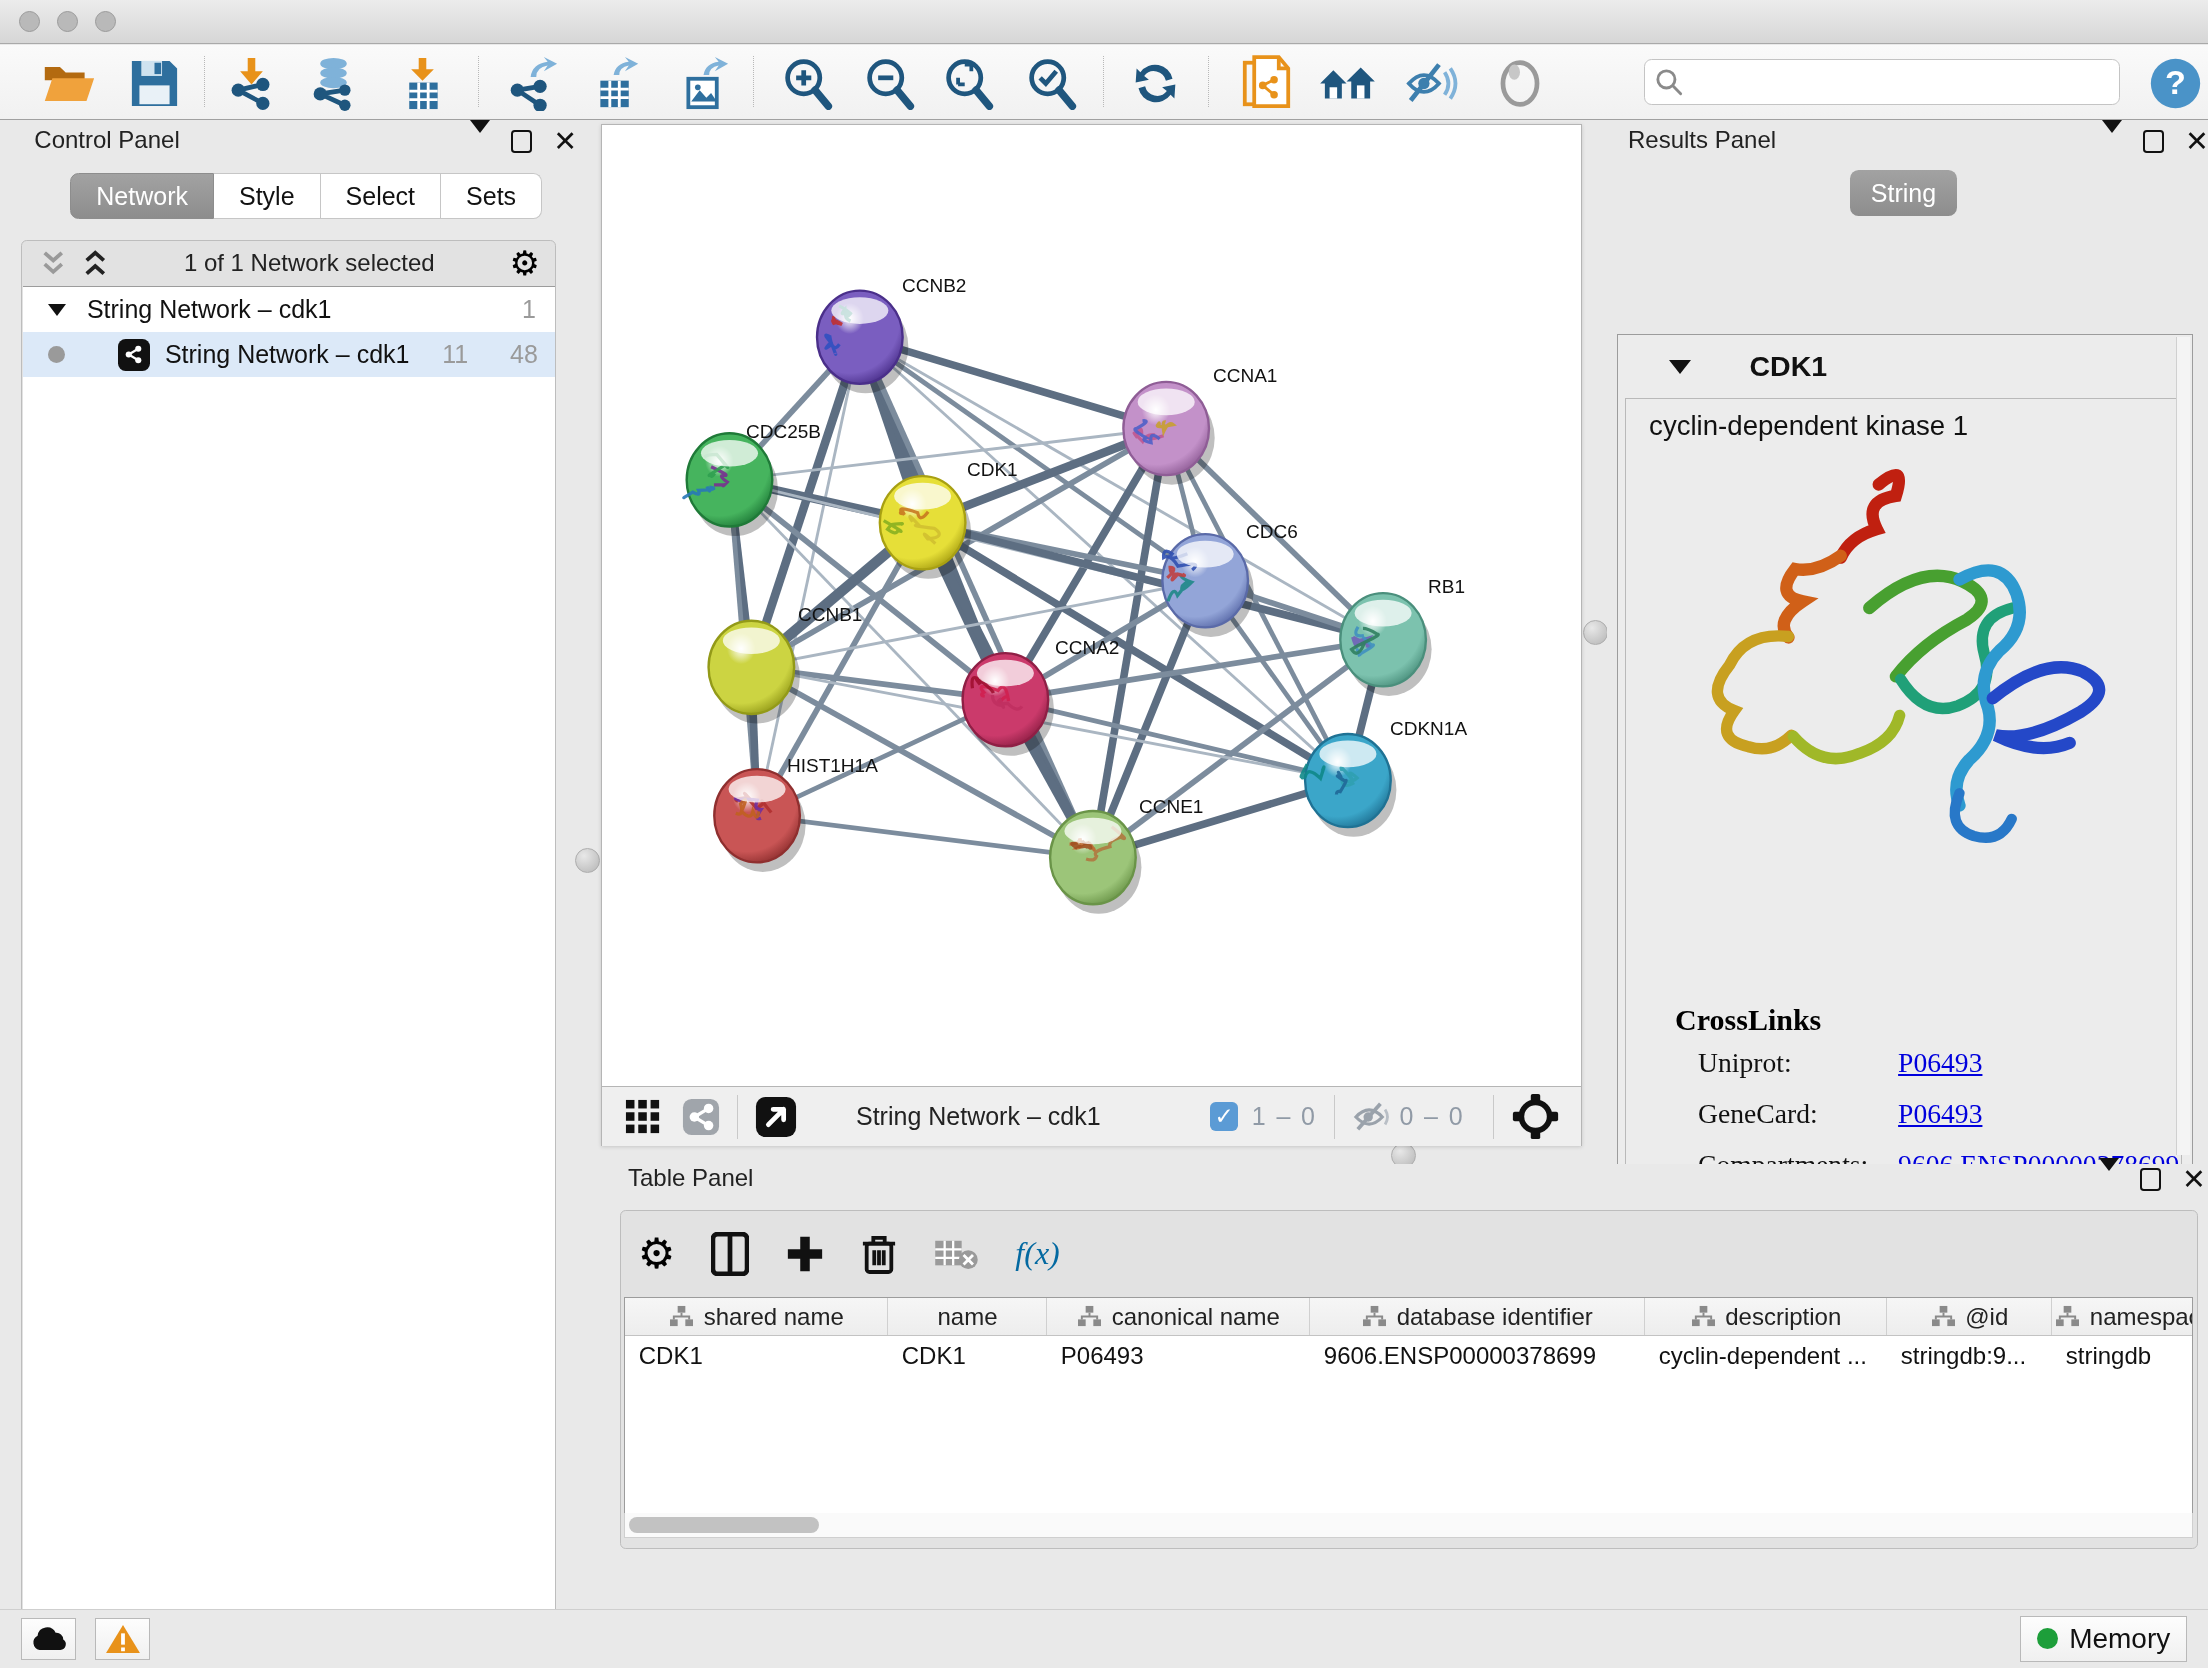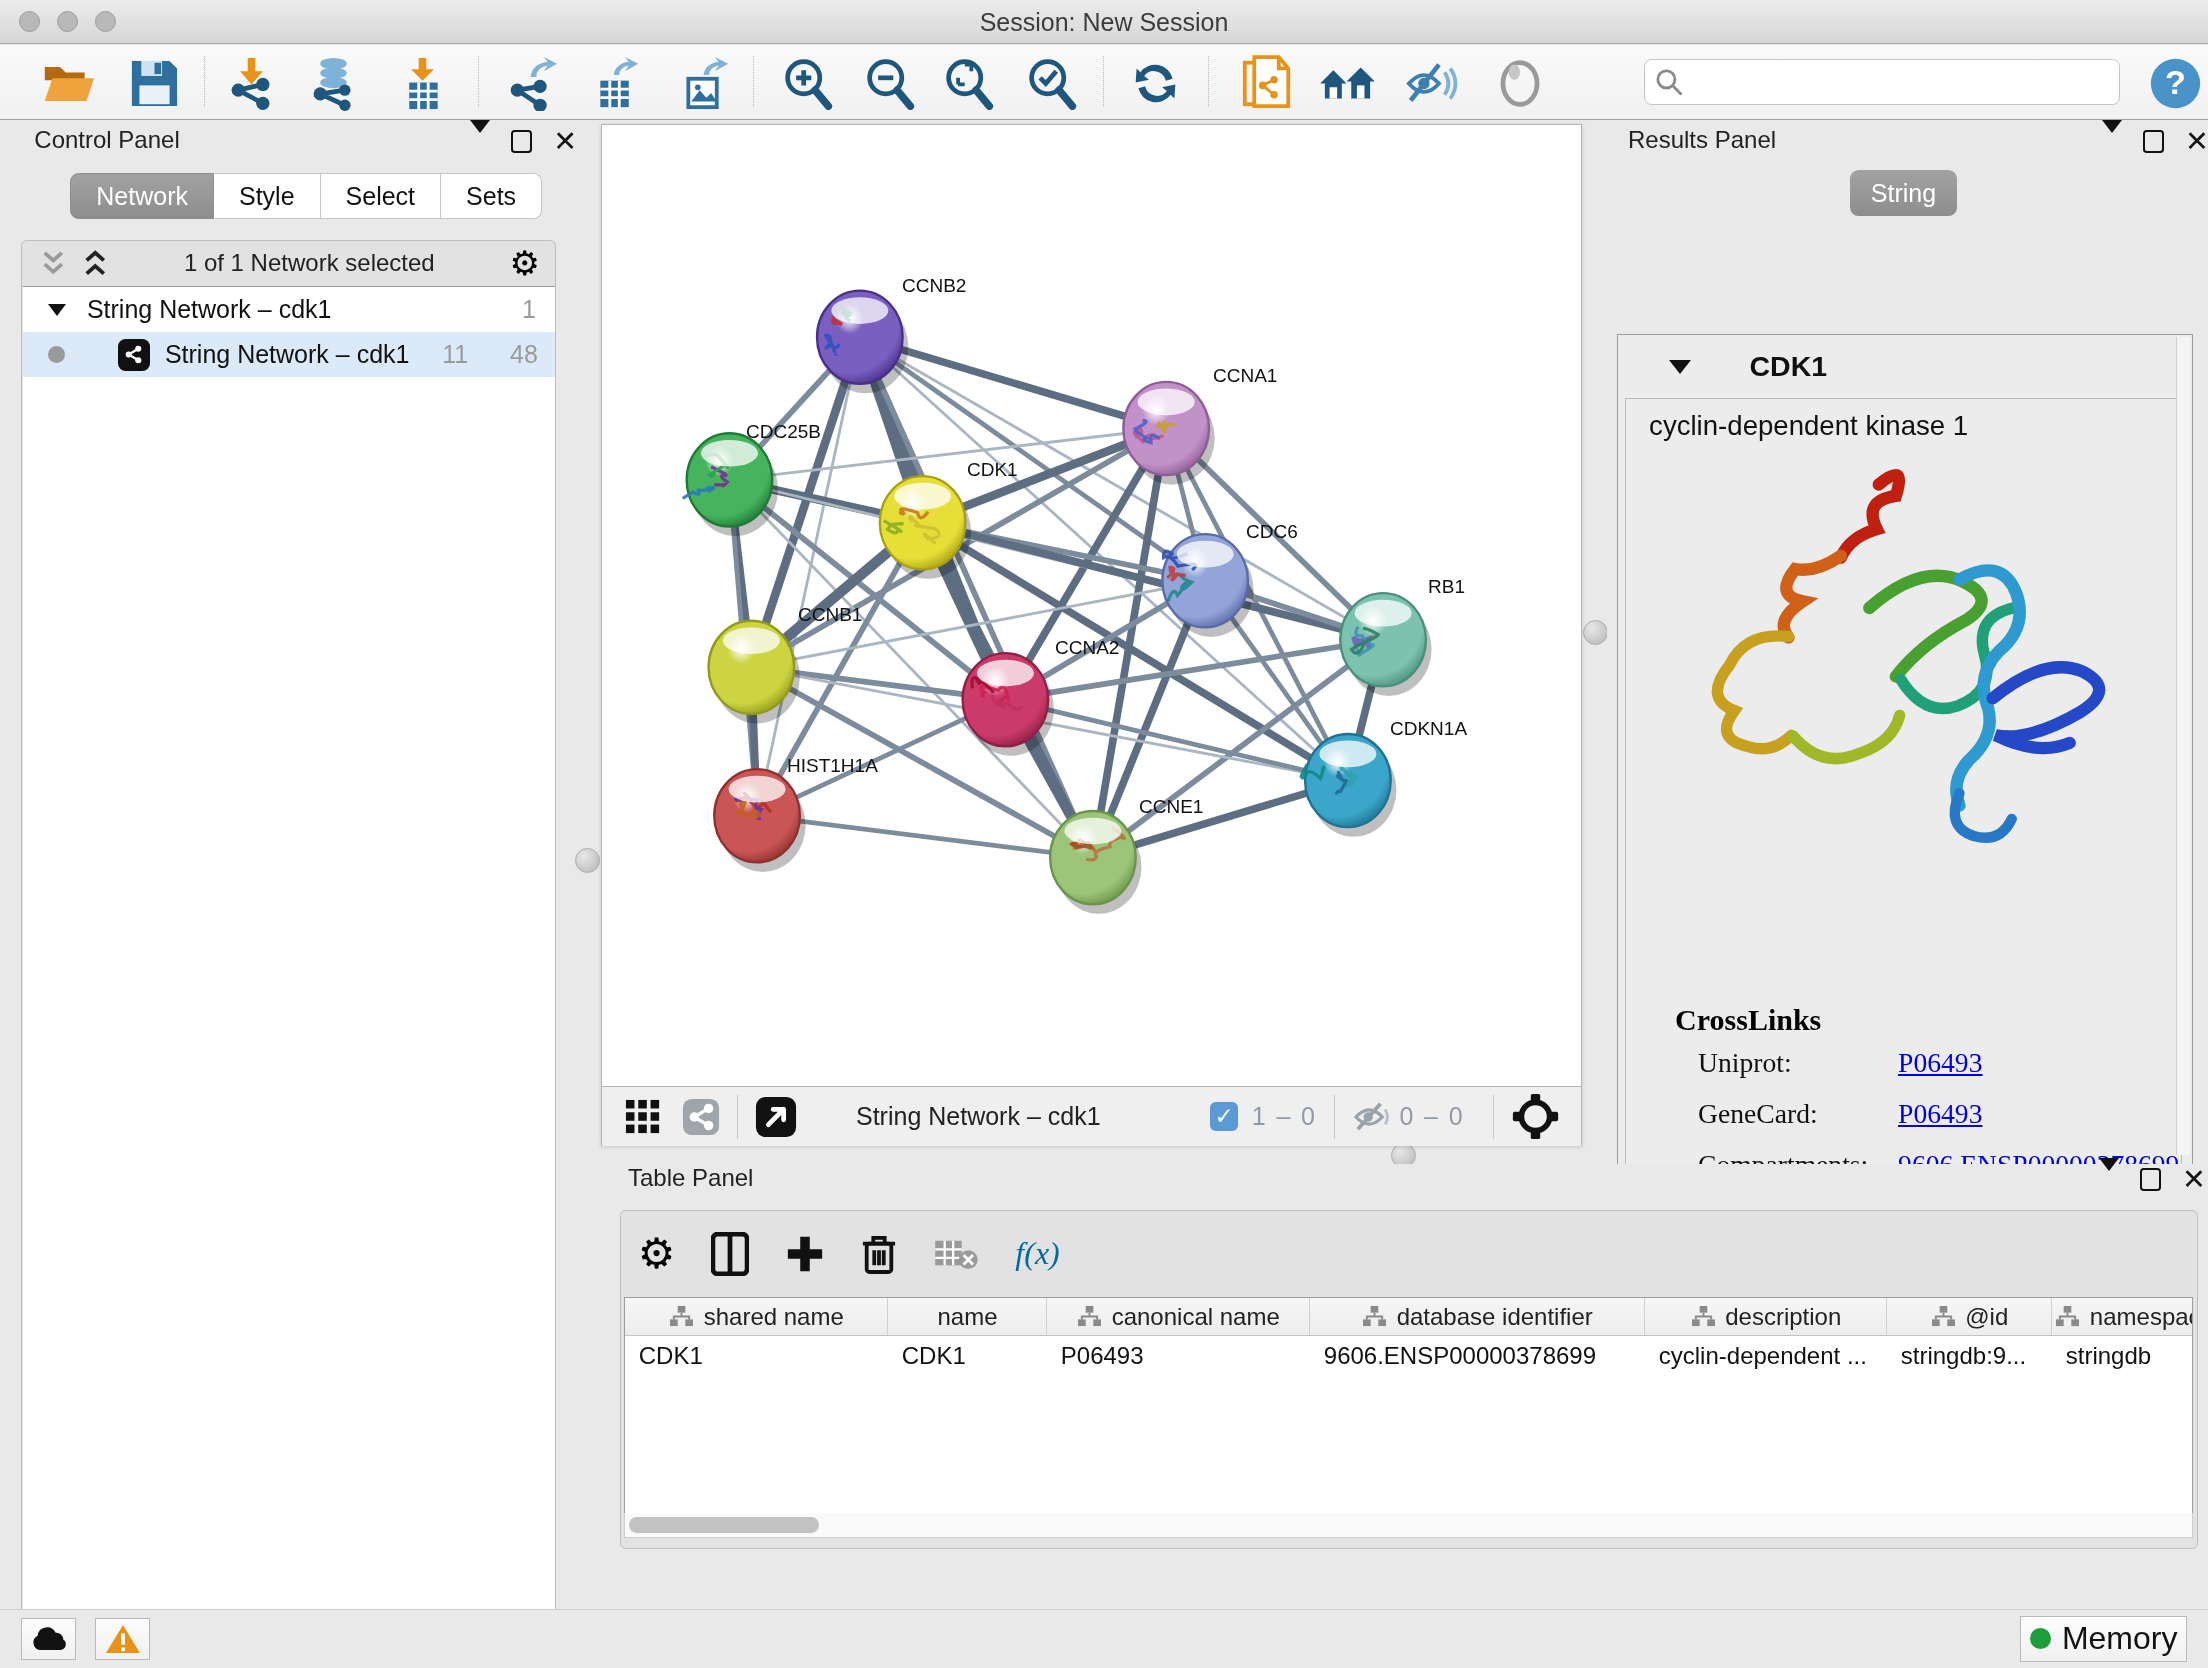--- a/index.html
+++ b/index.html
@@ -119,31 +119,30 @@
   #tbl-thumb { position:absolute; left:3.8px; top:3.8px; width:190px; height:16px; background:#c2c2c2; border-radius:8.6px; }
   #tp-tabs { position:absolute; left:519px; top:390px; }
 
   
   #statusbar { position:absolute; left:0; top:1609px; width:2208px; height:59px;
     background:#e9e9e9; border-top:1px solid #cfcfcf; }
   .sb-btn { position:absolute; top:7.6px; width:55px; height:42px; background:linear-gradient(#fdfdfd,#f0f0f0);
     border:1.9px solid #b9b9b9; display:flex; align-items:center; justify-content:center; cursor:pointer; }
   #memory-btn { position:absolute; right:21px; top:5.7px; width:167px; height:46px;
     background:linear-gradient(#fdfdfd,#f0f0f0); border:1.9px solid #b9b9b9; display:flex;
-    align-items:center; justify-content:center; gap:11.4px; font-size:32px; color:#111; cursor:pointer; }
+    align-items:center; justify-content:center; gap:11.4px; font-size:28px; color:#111; cursor:pointer; }
   #memory-dot { width:21px; height:21px; border-radius:50%; background:#1d9e3a; }
 </style>
 </head>
 <body>
 
 <div id="titlebar">
   <span class="traffic" style="left:19px"></span>
   <span class="traffic" style="left:57px"></span>
   <span class="traffic" style="left:95px"></span>
-  <div id="win-title">Session: New Session</div>
 </div>
 
 <div id="toolbar">
   <button class="tbtn" style="left:37px">
     <svg width="55" height="48" viewBox="0 0 58 50">
       <path d="M4 8 h16 l6 6 h20 v8 H4z" fill="#b36a10"></path>
         <path d="M4 44 L12 20 h44 L48 44z" fill="#f0a23c"></path>
     </svg>
     </button>
   <button class="tbtn" style="left:123px">

